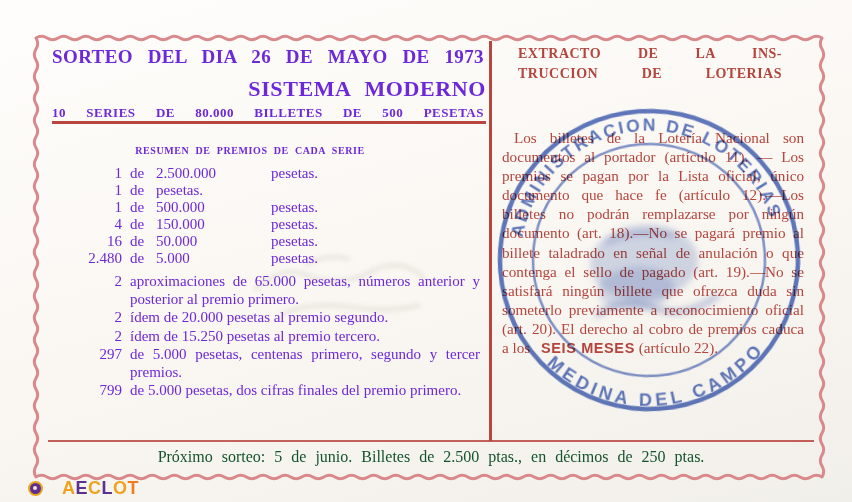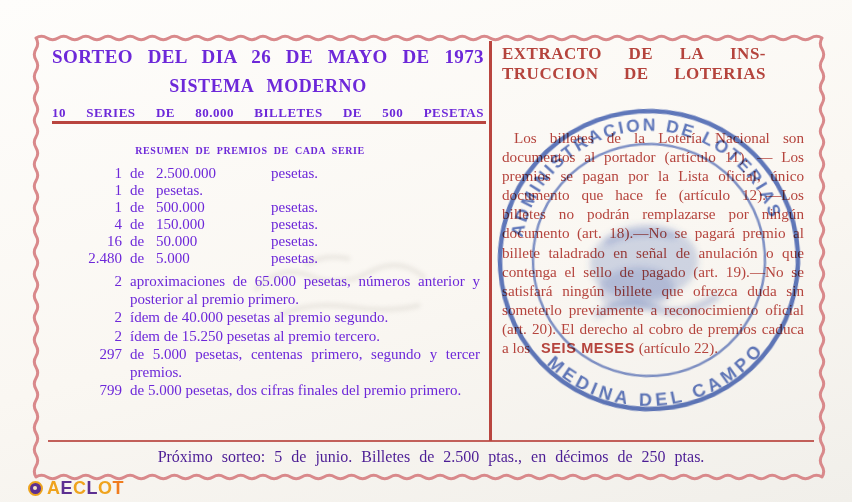--- a/index.html
+++ b/index.html
@@ -12,50 +12,50 @@
   
   #border-svg{position:absolute;left:30px;top:30px;width:800px;height:454px;}
   .divider-v{position:absolute;left:489px;top:41px;width:2.5px;height:400px;background:#b9453f;}
   .rule{position:absolute;background:#b9453f;}
   .rule-series{left:52px;top:121px;width:434px;height:2.5px;}
   .rule-footer{left:48px;top:440px;width:766px;height:1.7px;opacity:.85;}
   
   .col-left{position:absolute;left:50px;top:42px;width:438px;height:400px;color:#6d28d9;}
   .t1{position:absolute;left:2px;top:4px;width:432px;font-size:19px;font-weight:bold;
       text-align:justify;text-align-last:justify;letter-spacing:.4px;}
-  .t2{position:absolute;left:0;top:34px;width:436px;font-size:18px;font-weight:bold;
-      text-align:center;word-spacing:8px;letter-spacing:.6px;}
+  .t2{position:absolute;left:0;top:34px;width:436px;font-size:22px;font-weight:bold;
+      text-align:right;word-spacing:8px;letter-spacing:.6px;}
   .series{position:absolute;left:2px;top:63px;width:432px;font-size:13px;font-weight:bold;
       text-align:justify;text-align-last:justify;letter-spacing:.5px;}
   .resumen{position:absolute;left:0;top:103px;width:400px;font-size:10px;font-weight:bold;
       text-align:center;letter-spacing:.6px;word-spacing:3px;}
   .prows{position:absolute;left:0;top:123px;width:436px;}
   .prow{display:grid;grid-template-columns:72px 18px 107px auto;column-gap:8px;
       font-size:15px;line-height:16.9px;}
   .pc{text-align:right;}
   .pa{text-align:left;}
   .erows{position:absolute;left:0;top:230px;width:436px;}
   .erow{display:grid;grid-template-columns:72px auto;column-gap:8px;
       font-size:15px;line-height:18.2px;}
   .etext{width:350px;text-align:justify;}
   
   .col-right{position:absolute;left:502px;top:42px;width:312px;height:400px;color:#b5443d;}
-  .rt{position:absolute;left:0;top:2px;width:264px;font-size:17px;font-weight:bold;
+  .rt{position:absolute;left:16px;top:2px;width:264px;font-size:14px;font-weight:bold;
       line-height:19.5px;letter-spacing:.5px;text-align:justify;text-align-last:justify;}
   .rbody{position:absolute;left:0;top:86px;width:302px;margin:0;font-size:15.2px;
       line-height:19.1px;text-align:justify;text-indent:12px;}
   .hl{font-family:"Liberation Sans",sans-serif;font-weight:bold;font-size:14.5px;letter-spacing:.6px;margin-left:7px;}
   
   #stamp-svg{position:absolute;left:492px;top:100px;width:314px;height:322px;
       opacity:.82;mix-blend-mode:multiply;}
   .stamp-arc{font-family:"Liberation Sans",sans-serif;font-weight:bold;}
   
   .footer{position:absolute;left:50px;top:448px;width:762px;text-align:center;
-      color:#4c1d95;font-size:16px;word-spacing:5px;}
-  .logo{position:absolute;left:28px;top:477px;height:22px;display:flex;align-items:center;gap:4px;}
+      color:#14532d;font-size:16px;word-spacing:5px;}
+  .logo{position:absolute;left:28px;top:477px;height:22px;display:flex;align-items:center;gap:19px;}
   .logo-icon{width:15px;height:15px;border-radius:50%;background:#5c2f91;
       border:2.5px solid #eda41e;box-sizing:border-box;position:relative;display:inline-block;}
   .logo-icon::after{content:"";position:absolute;left:3px;top:3px;width:4px;height:4px;
       border-radius:50%;background:#f6e7c8;}
   .logo-text{font-family:"Liberation Sans",sans-serif;font-weight:bold;font-size:18px;
       letter-spacing:.5px;}
   #ghost-svg{position:absolute;left:235px;top:220px;width:230px;height:120px;opacity:.4;}
 </style>
 </head>
 <body>
@@ -120,21 +120,21 @@
           <span class="pu">pesetas.</span>
         </div>
       </div>
     <div class="erows">
         <div class="erow">
           <span class="pc">2</span>
           <div class="etext">aproximaciones de 65.000 pesetas, números anterior y posterior al premio primero.</div>
         </div>
         <div class="erow">
           <span class="pc">2</span>
-          <div class="etext">ídem de 40.000 pesetas al premio segundo.</div>
+          <div class="etext">ídem de 20.000 pesetas al premio segundo.</div>
         </div>
         <div class="erow">
           <span class="pc">2</span>
           <div class="etext">ídem de 15.250 pesetas al premio tercero.</div>
         </div>
         <div class="erow">
           <span class="pc">297</span>
           <div class="etext">de 5.000 pesetas, centenas primero, segundo y tercer premios.</div>
         </div>
         <div class="erow">

